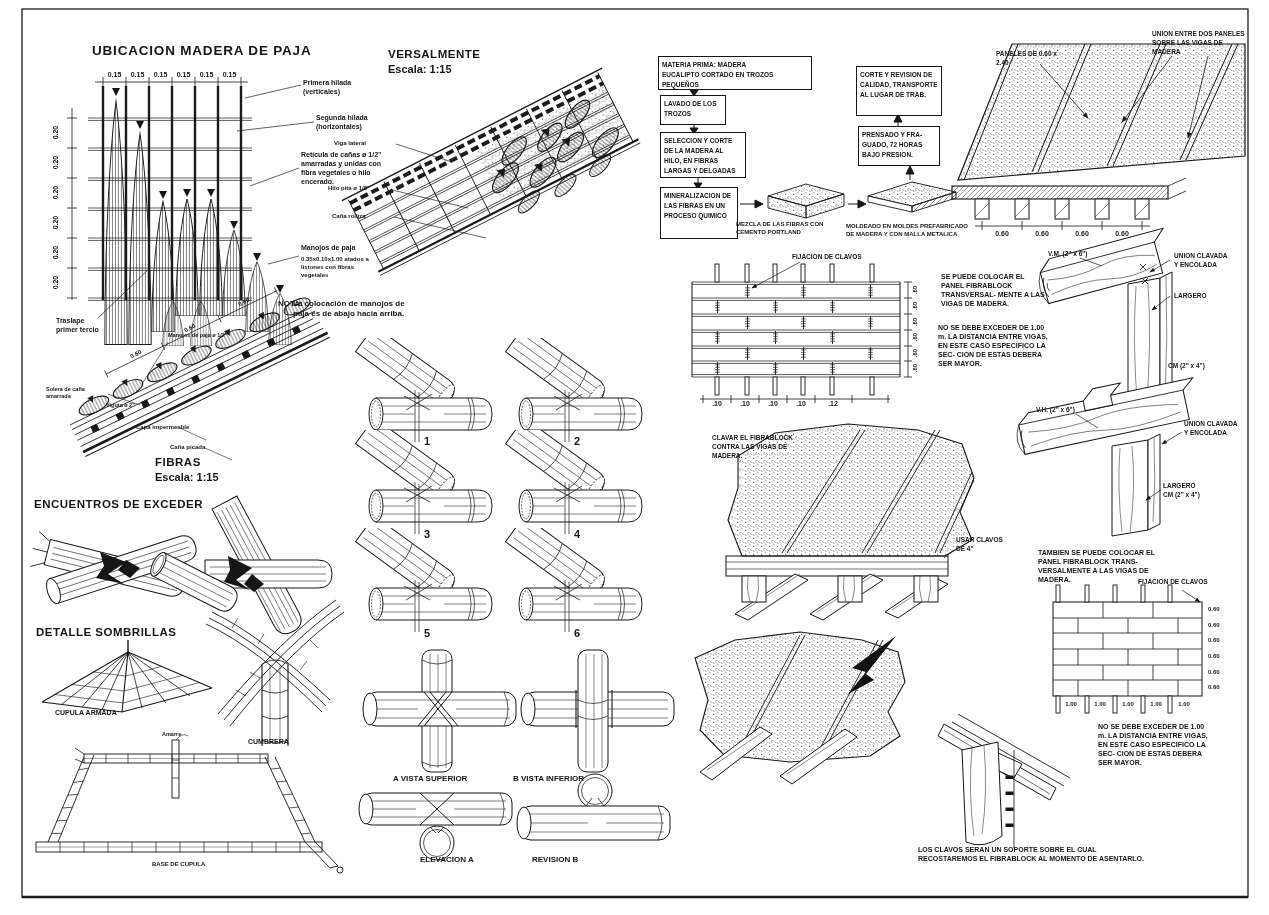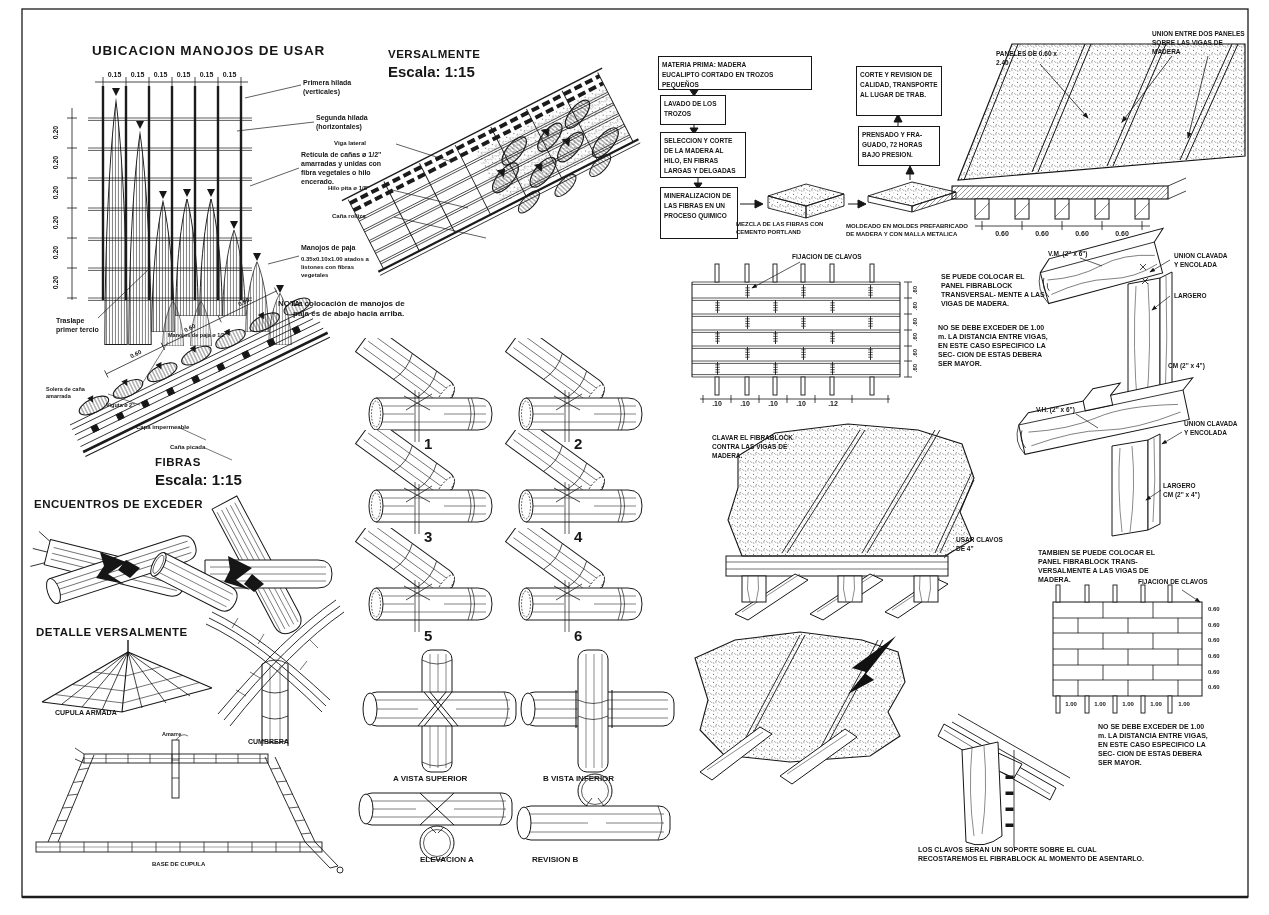--- a/index.html
+++ b/index.html
@@ -2,21 +2,21 @@
 <html><head>
 <meta charset="utf-8">
 <style>
 *{margin:0;padding:0;box-sizing:border-box}
 html,body{background:#9a9a9a}
 .sheet{position:relative;width:1269px;height:915px;background:#fff;font-family:"Liberation Sans",sans-serif;color:#161616;overflow:hidden}
 svg.art{position:absolute;left:0;top:0;z-index:1}
 .t{position:absolute;z-index:2;font-weight:700;color:#161616;line-height:1.3}
 .c{text-align:center}
 .fs5{font-size:5.5px}.fs6{font-size:6px;line-height:1.35}.fs65{font-size:6.5px;line-height:1.35}
-.fs7{font-size:7px}.fs8{font-size:8px}.fs9{font-size:15px}
+.fs7{font-size:7px}.fs8{font-size:8px}.fs9{font-size:11px}
 .fs11{font-size:11.5px;letter-spacing:.5px}.fs13{font-size:13.5px;letter-spacing:.8px}
 .r90{transform:rotate(-90deg)}
 .r26{transform:rotate(-27deg)}
 .box{position:absolute;z-index:2;border:1.2px solid #161616;font-weight:700;font-size:6.5px;line-height:1.55;padding:3px 3px;color:#161616;background:#fff}
 </style>
 </head>
 <body>
 
 <div class="sheet">
 
@@ -443,21 +443,21 @@
   <circle cx="595" cy="791" r="17"></circle>
         <circle cx="595" cy="791" r="13.5" fill="none" stroke-width="0.7"></circle>
   <rect x="520" y="806" width="150" height="34" rx="11"></rect>
   <path d="M526 814H664M526 823H588M606 823H664M526 832H664" stroke-width="0.55" fill="none"></path>
   <ellipse cx="524" cy="823" rx="7" ry="16"></ellipse>
   <path d="M658 806q8 17 0 34" stroke-width="0.7" fill="none"></path>
   <path d="M586 806l6-8M604 806l-6-8" stroke-width="0.8" fill="none"></path>
 </g>
 </svg>
 
-<div class="t fs13" style="left:92px;top:42px">UBICACION MANOJOS DE USAR</div>
+<div class="t fs13" style="left:92px;top:42px">UBICACION MADERA DE PAJA</div>
 
 <span class="t fs7 c" style="left:103px;top:70px;width:23px">0.15</span>
 <span class="t fs7 c" style="left:126px;top:70px;width:23px">0.15</span>
 <span class="t fs7 c" style="left:149px;top:70px;width:23px">0.15</span>
 <span class="t fs7 c" style="left:172px;top:70px;width:23px">0.15</span>
 <span class="t fs7 c" style="left:195px;top:70px;width:23px">0.15</span>
 <span class="t fs7 c" style="left:218px;top:70px;width:23px">0.15</span>
 
 <span class="t fs7 c r90" style="left:44px;top:128px;width:24px">0.20</span>
 <span class="t fs7 c r90" style="left:44px;top:158px;width:24px">0.20</span>
@@ -548,31 +548,31 @@
 <div class="t fs5" style="left:168px;top:332px;width:88px">Manojos de paja ø 1/2"</div>
 <div class="t fs5" style="left:46px;top:386px;width:60px">Solera de caña amarrada</div>
 <div class="t fs5" style="left:106px;top:402px;width:50px">Viguta ø 2"</div>
 <div class="t fs6" style="left:136px;top:423px;width:70px">Capa impermeable</div>
 <div class="t fs6" style="left:170px;top:443px;width:60px">Caña picada</div>
 <span class="t fs6 r26" style="left:130px;top:350px">0.60</span>
 <span class="t fs6 r26" style="left:184px;top:324px">0.60</span>
 <span class="t fs6 r26" style="left:238px;top:298px">0.60</span>
 
 <div class="t fs11" style="left:34px;top:497px">ENCUENTROS DE EXCEDER</div>
-<div class="t fs11" style="left:36px;top:625px">DETALLE VERSALMENTE</div>
+<div class="t fs11" style="left:36px;top:625px">DETALLE SOMBRILLAS</div>
 <div class="t fs7" style="left:55px;top:708px">CUPULA ARMADA</div>
 <div class="t fs7" style="left:248px;top:737px">CUMBRERA</div>
 <div class="t fs6" style="left:152px;top:860px">BASE DE CUPULA</div>
 <div class="t fs5" style="left:162px;top:731px">Amarre</div>
 
 <span class="t fs9" style="left:424px;top:434px">1</span>
 <span class="t fs9" style="left:574px;top:434px">2</span>
 <span class="t fs9" style="left:424px;top:527px">3</span>
 <span class="t fs9" style="left:574px;top:527px">4</span>
 <span class="t fs9" style="left:424px;top:626px">5</span>
 <span class="t fs9" style="left:574px;top:626px">6</span>
 
 <div class="t fs8" style="left:393px;top:774px">A VISTA SUPERIOR</div>
-<div class="t fs8" style="left:543px;top:774px">B VISTA INFERIOR</div>
+<div class="t fs8" style="left:513px;top:774px">B VISTA INFERIOR</div>
 <div class="t fs8" style="left:420px;top:855px">ELEVACION A</div>
 <div class="t fs8" style="left:532px;top:855px">REVISION B</div>
 
 </div>
 
 </body></html>

